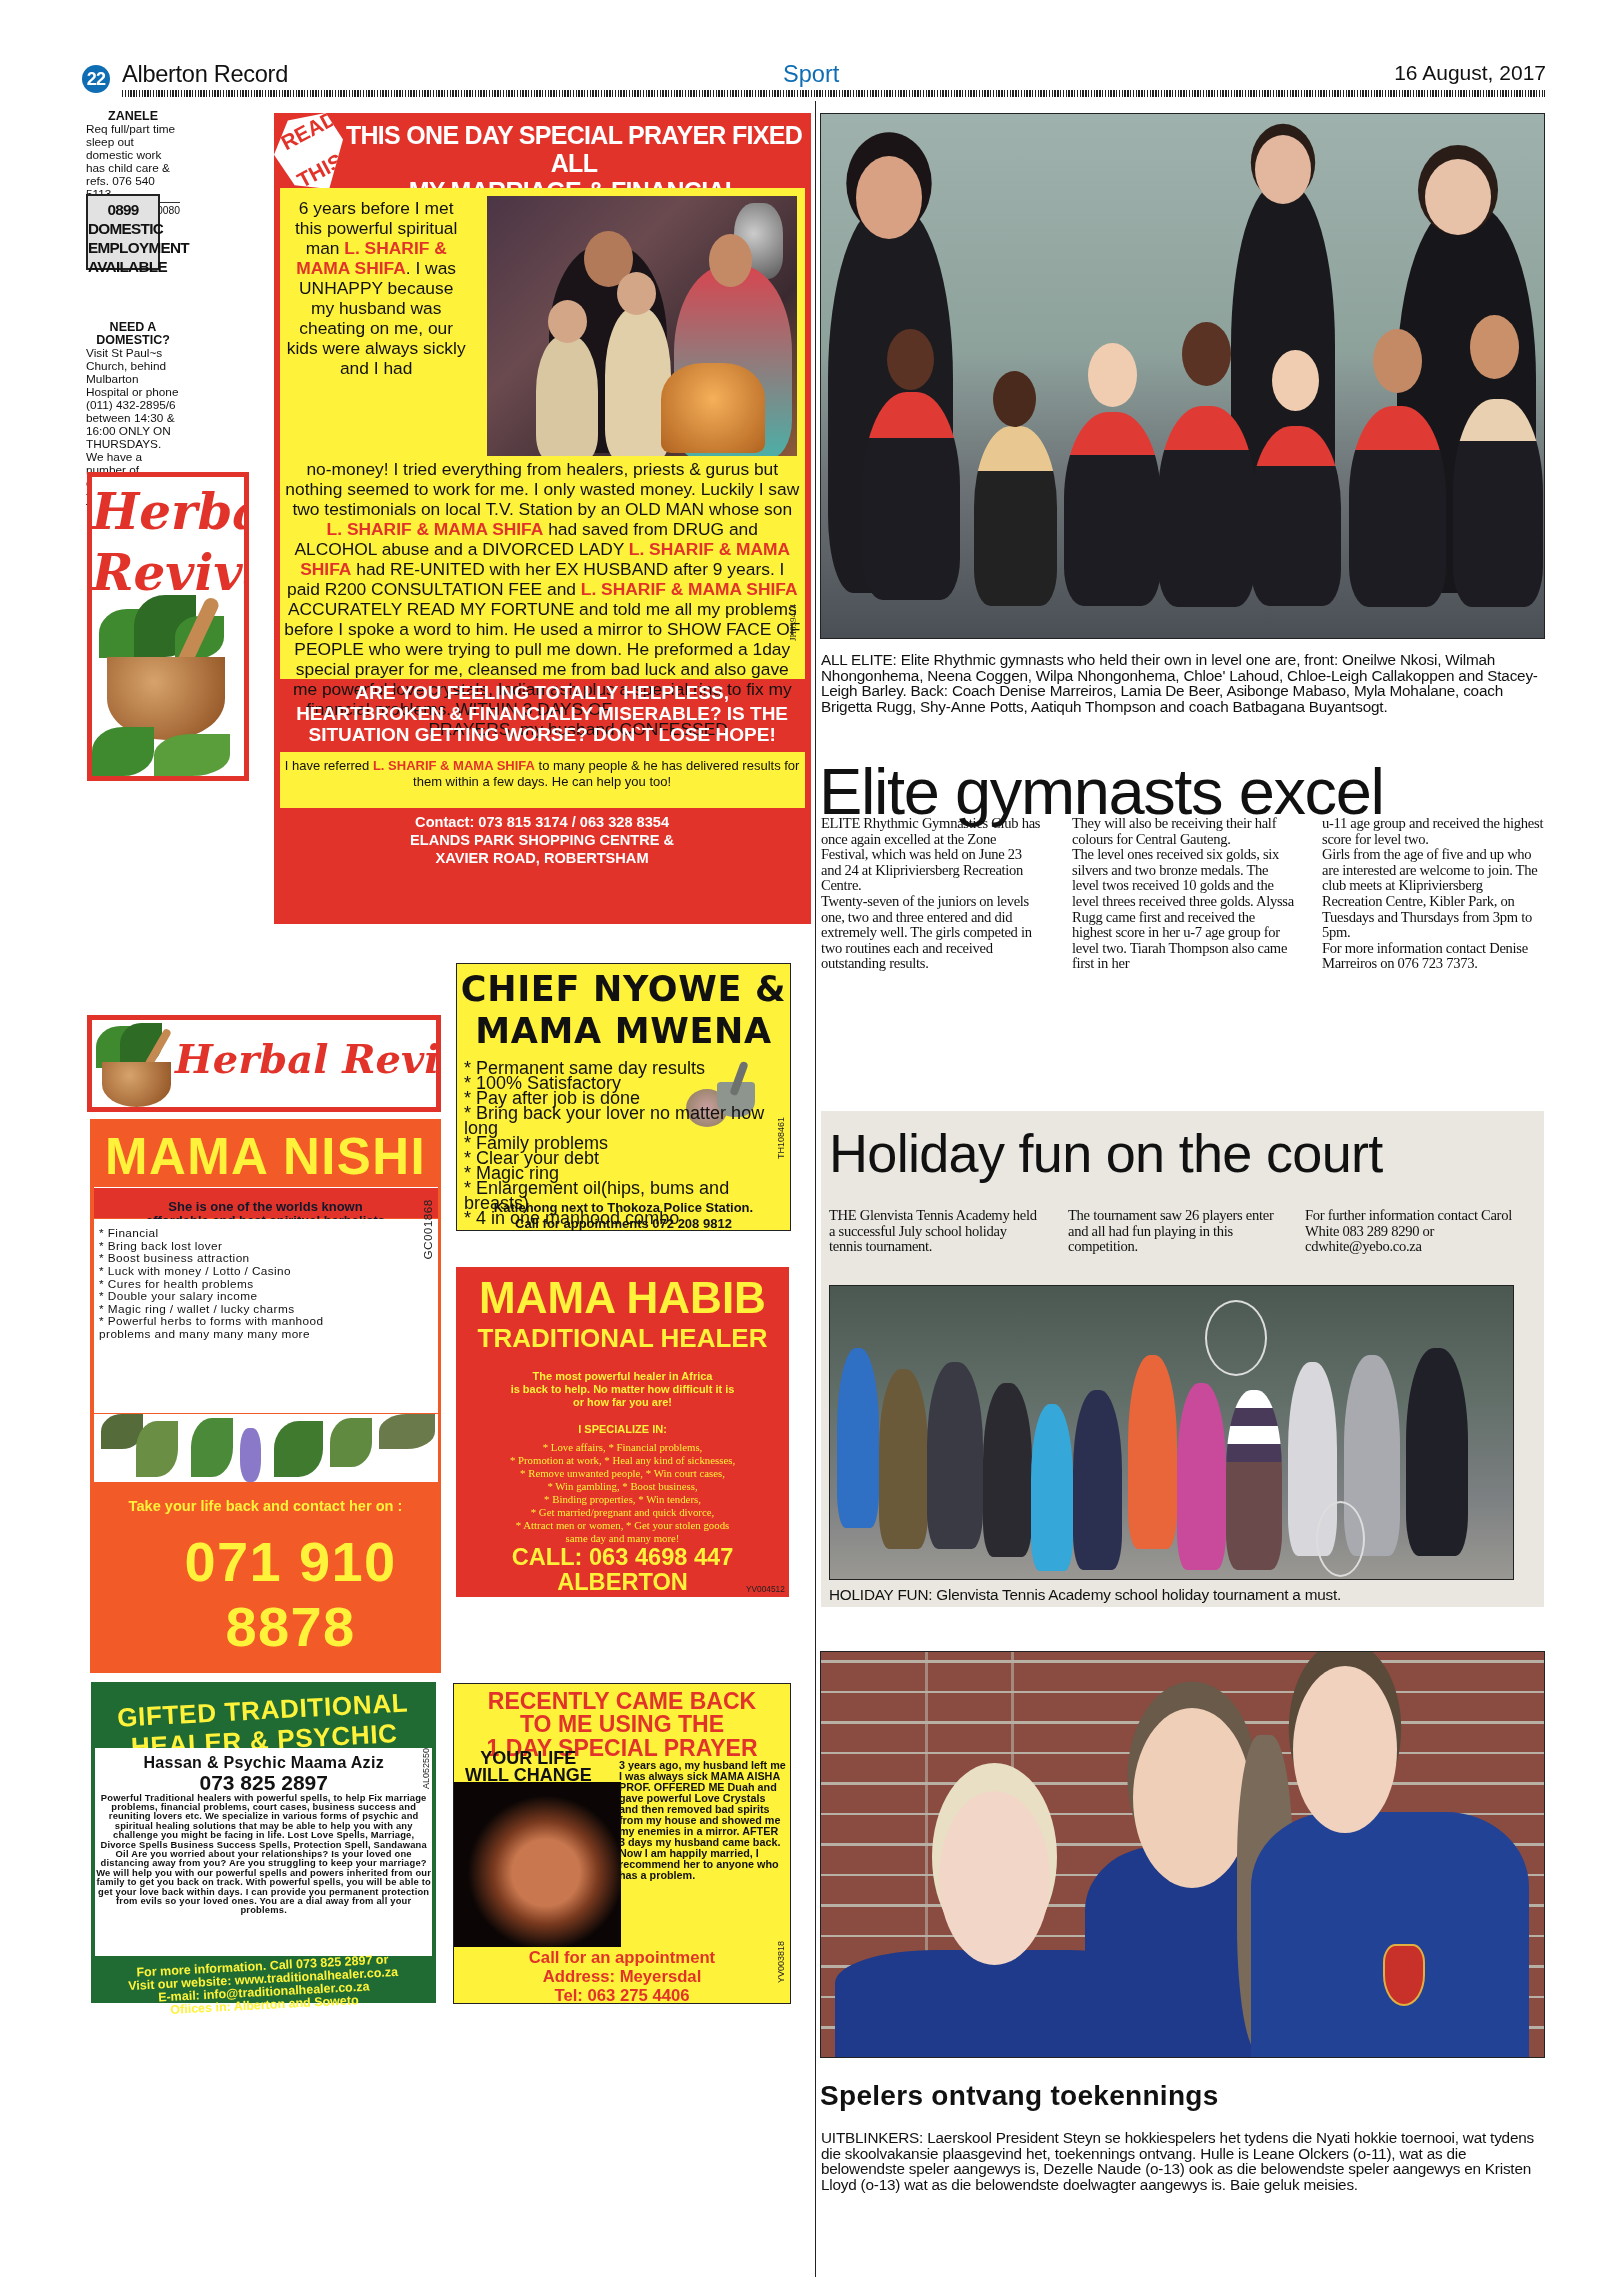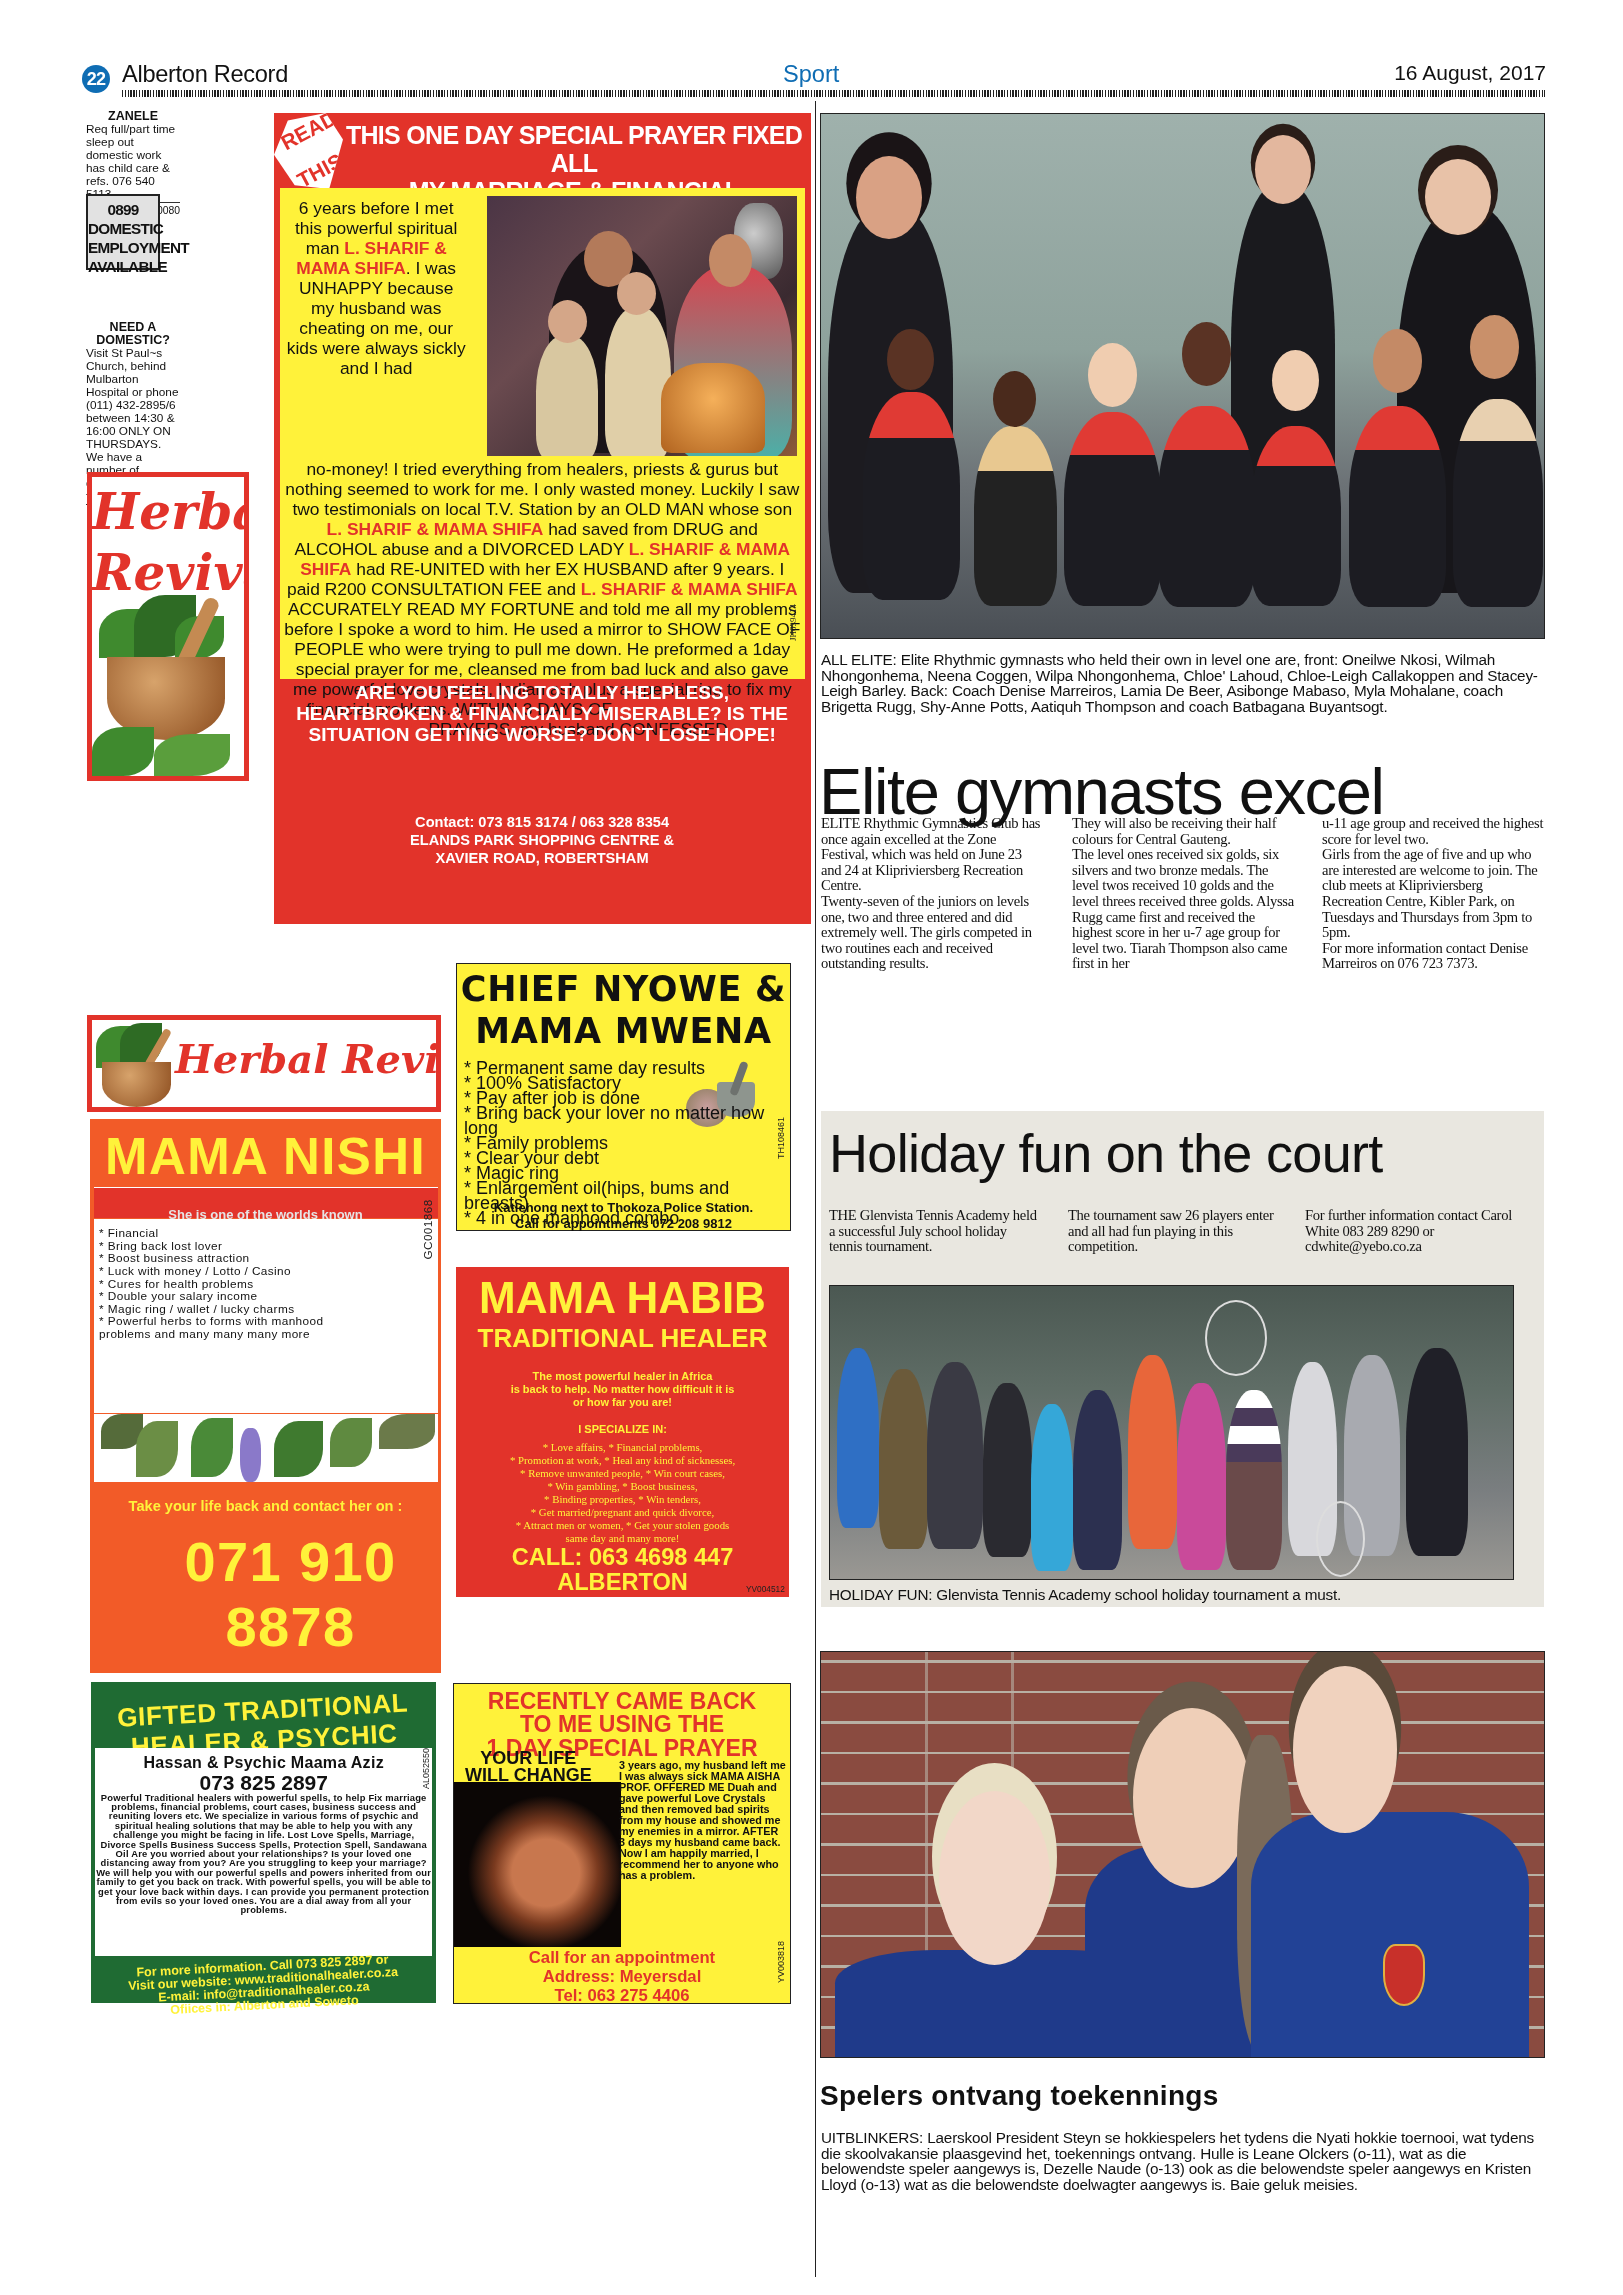--- a/index.html
+++ b/index.html
@@ -43,21 +43,21 @@
   .prayer-rest { position: absolute; left: 4.2px; top: 271px; width: 517px; }
   .red { color: #e2332a; font-weight: bold; }
   .vref { position: absolute; writing-mode: vertical-rl; transform: rotate(180deg); font-size: 9px; color: #222; font-family: "Liberation Serif", serif; }
   .prayer-q { position: absolute; left: 5.6px; top: 569px; width: 525px; text-align: center; color: #fff; font-weight: bold; font-size: 19px; line-height: 21px; }
   .prayer-ref { position: absolute; left: 5.6px; top: 639px; width: 525px; height: 56px; background: #fff23a; text-align: center; font-size: 13px; line-height: 16.7px; padding-top: 5.6px; }
   .prayer-contact { position: absolute; left: 5.6px; top: 700px; width: 525px; text-align: center; color: #fff; font-weight: bold; font-size: 14.6px; line-height: 18px; }
 
   
   .nishi { left: 90px; top: 1119px; width: 351px; height: 554px; background: #f25b28; }
   .nishi-title { position: absolute; left: 0; top: 8.3px; width: 100%; text-align: center; color: #fff23a; font-weight: bold; font-size: 51px; letter-spacing: 1.4px; }
-  .nishi-sub { position: absolute; left: 3.5px; top: 68px; width: 344px; height: 30.5px; background: #e2332a; border-top: 1.4px solid #fff; text-align: center; color: #e5e5e5; font-weight: bold; font-size: 13px; line-height: 14px; padding-top: 20px; }
+  .nishi-sub { position: absolute; left: 3.5px; top: 68px; width: 344px; height: 30.5px; background: #e2332a; border-top: 1.4px solid #fff; text-align: center; color: #0f172a; font-weight: bold; font-size: 13px; line-height: 14px; padding-top: 12px; }
   .nishi-list { position: absolute; left: 3.5px; top: 100px; width: 344px; height: 194px; background: #fff; padding: 8.3px 5.6px; font-size: 15.3px; line-height: 12.6px; }
   .nishi-list div { height: 12.6px; white-space: nowrap; font-size: 11.8px; letter-spacing: 0.4px; }
   .nishi-herbs { position: absolute; left: 3.5px; top: 295px; width: 344px; height: 68px; background: #fff; overflow: hidden; }
   .nishi-cta { position: absolute; left: 0; top: 379px; width: 100%; text-align: center; color: #fff23a; font-weight: bold; font-size: 14.6px; }
   .nishi-phone { position: absolute; left: 0; top: 410px; width: 100%; text-align: center; color: #fff23a; font-weight: bold; font-size: 56px; letter-spacing: 1.4px; margin-left: 25px; }
 
   
   .nyowe { left: 456px; top: 963px; width: 335px; height: 268px; background: #fff23a; border: 1.4px solid #222; }
   .nyowe-title { position: absolute; left: 0; top: 4.2px; width: 100%; text-align: center; font-weight: bold; font-size: 35px; line-height: 42px; font-family: "DejaVu Sans", sans-serif; letter-spacing: 0.7px; }
   .nyowe-list { position: absolute; left: 7px; top: 97px; font-size: 18px; line-height: 15px; }
@@ -177,20 +177,21 @@
       <div class="person" style="left:49px;top:139px;width:62px;height:125px;background:#d8c7a0;"></div>
       <div class="head" style="left:61px;top:104px;width:39px;height:43px;background:#d4a688;"></div>
       <div class="person" style="left:118px;top:111px;width:66px;height:153px;background:#e0cfa8;"></div>
       <div class="head" style="left:130px;top:76px;width:39px;height:43px;background:#d4a688;"></div>
       <div class="abs" style="left:174px;top:167px;width:104px;height:90px;background:radial-gradient(ellipse at 50% 40%,#f5b05a,#b0621e);border-radius:40% 40% 10% 10%;"></div>
     </div>
     <div class="prayer-rest"><span>no-money! I tried everything from healers, priests &amp; gurus but nothing seemed to work for me. I only wasted money. Luckily I saw two testimonials on local T.V. Station by an OLD MAN whose son </span><span class="red">L. SHARIF &amp; MAMA SHIFA</span><span> had saved from DRUG and ALCOHOL abuse and a DIVORCED LADY </span><span class="red">L. SHARIF &amp; MAMA SHIFA</span><span> had RE-UNITED with her EX HUSBAND after 9 years. I paid R200 CONSULTATION FEE and </span><span class="red">L. SHARIF &amp; MAMA SHIFA</span><span> ACCURATELY READ MY FORTUNE and told me all my problems before I spoke a word to him. He used a mirror to SHOW FACE OF PEOPLE who were trying to pull me down. He preformed a 1day special  prayer for me, cleansed me from bad luck and also gave me powerful love crystals, Indian ash plus a special ring to fix my financial problems. WITHIN 3 DAYS OF </span><span class="red">L. SHARIF &amp; MAMA SHIFA'S</span><span> PRAYERS, my husband CONFESSED</span></div>
     <div class="vref" style="right:1.4px;top:416px;">JH039414</div>
   </div>
   <div class="prayer-q">ARE YOU FEELING TOTALLY HELPLESS, HEARTBROKEN &amp; FINANCIALLY MISERABLE? IS THE SITUATION GETTING WORSE? DON`T LOSE HOPE!</div>
+  <div class="prayer-ref"><span>I have referred </span><span class="red">L. SHARIF &amp; MAMA SHIFA</span><span> to many people &amp; he has delivered results for them within a few days. He can help you too!</span></div>
   <div class="prayer-contact">
     <div>Contact: 073 815 3174 / 063 328 8354</div>
     <div>ELANDS PARK SHOPPING CENTRE &amp;</div>
     <div>XAVIER ROAD, ROBERTSHAM</div>
   </div>
 </div>
 
 <div class="abs nyowe">
   <div class="nyowe-title">
     <div>CHIEF NYOWE &amp;</div>

